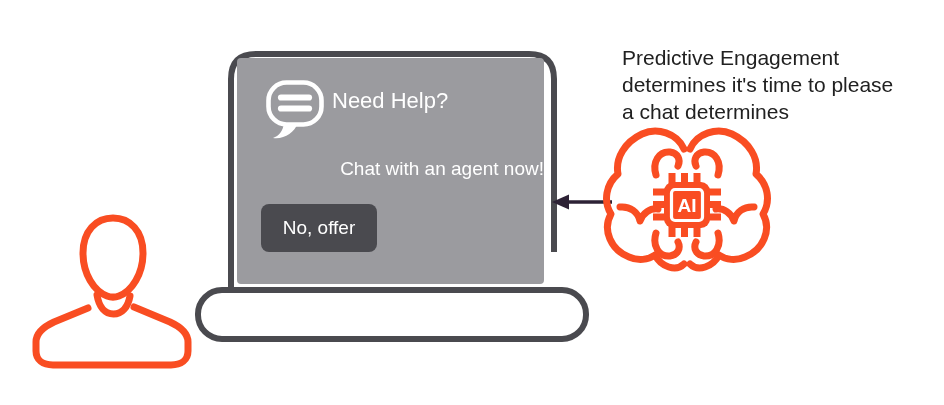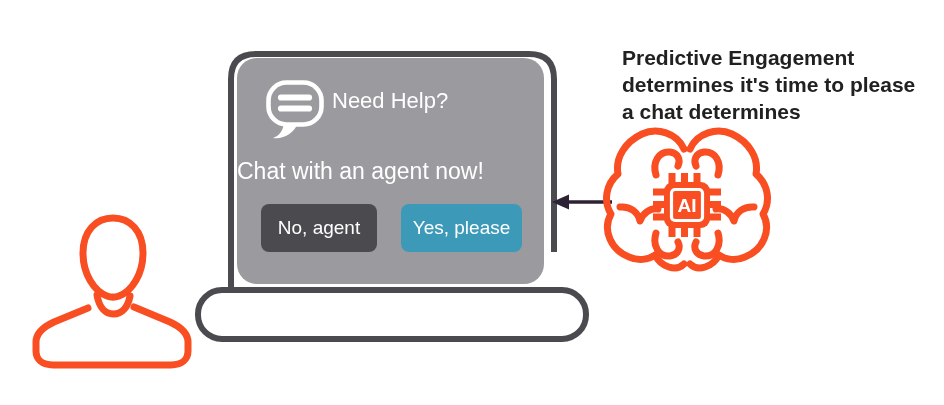--- a/index.html
+++ b/index.html
@@ -22,32 +22,32 @@
   .st-dark{stroke:var(--color-dark-gray);fill:none;stroke-width:6;}
   .fill-dark-white{fill:var(--color-white);stroke:var(--color-dark-gray);stroke-width:6;}
   .st-arrow{stroke:var(--color-arrow);stroke-width:3.5;}
   .fill-arrow{fill:var(--color-arrow);}
   .fill-orange{fill:var(--color-orange);}
   .st-white-thin{stroke:var(--color-white);fill:none;stroke-width:3.2;}
   .chip-text{fill:var(--color-white);font-family:"Liberation Sans",sans-serif;font-weight:bold;font-size:19px;}
 
   
   .chat-panel{position:absolute;left:237px;top:58px;width:307px;height:226px;
-    background:var(--color-panel-gray);border-radius:20px;padding-left:28px;}
+    background:var(--color-panel-gray);border-radius:4px;padding-left:28px;}
   .chat-header-icon{position:absolute;left:29px;top:22px;}
   .chat-title{position:absolute;left:95px;top:30px;color:#fff;font-size:22px;line-height:26px;white-space:nowrap;}
-  .chat-message{position:absolute;left:0;top:100px;width:100%;text-align:left;color:#fff;font-size:23px;white-space:nowrap;}
+  .chat-message{position:absolute;left:0;top:100px;width:100%;text-align:right;color:#fff;font-size:19px;white-space:nowrap;}
   .chat-buttons{position:absolute;left:24px;right:22px;top:146px;display:flex;justify-content:space-between;}
   .chat-btn{border:none;border-radius:8px;height:48px;color:#fff;font-size:19px;
     font-family:"Liberation Sans",sans-serif;cursor:pointer;display:flex;align-items:center;justify-content:center;}
   .btn-decline{width:116px;background:var(--color-dark-gray);}
   .btn-accept{width:121px;background:var(--color-teal);}
 
   
-  .caption{position:absolute;left:622px;top:44px;color:var(--color-text);font-size:21px;line-height:27px;font-weight:bold;}
+  .caption{position:absolute;left:622px;top:44px;color:var(--color-text);font-size:21px;line-height:27px;}
 </style>
 </head>
 <body>
 
 <div class="stage">
 
   <svg class="scene" viewBox="0 0 944 405">
 
     <g>
       <path class="st-orange" d="M 83 253 C 83 231 96 218 113 218 C 130 218 143 231 143 253
@@ -107,22 +107,21 @@
   <div class="chat-panel">
     <svg class="chat-header-icon" width="58" height="62" viewBox="0 0 58 62">
       <rect x="2.5" y="2.5" width="53" height="42" rx="18" fill="none" stroke="#FFFFFF" stroke-width="4.6"></rect>
       <line x1="15" y1="17.5" x2="43" y2="17.5" stroke="#FFFFFF" stroke-width="6.2" stroke-linecap="round"></line>
       <line x1="15" y1="28.5" x2="43" y2="28.5" stroke="#FFFFFF" stroke-width="6.2" stroke-linecap="round"></line>
       <path d="M 18 43 C 17 51 13 56 7 58 C 18 59.5 28 53 32 43 Z" fill="#FFFFFF"></path>
     </svg>
     <div class="chat-title">Need Help?</div>
     <div class="chat-message">Chat with an agent now!</div>
     <div class="chat-buttons">
-      <button class="chat-btn btn-decline">No, agent</button>
-      <button class="chat-btn btn-accept">Yes, please</button>
+      <button class="chat-btn btn-decline">No, offer</button>
     </div>
   </div>
 
   <div class="caption">
     <div>Predictive Engagement</div>
     <div>determines it's time to please</div>
     <div>a chat determines</div>
   </div>
 
 </div>

